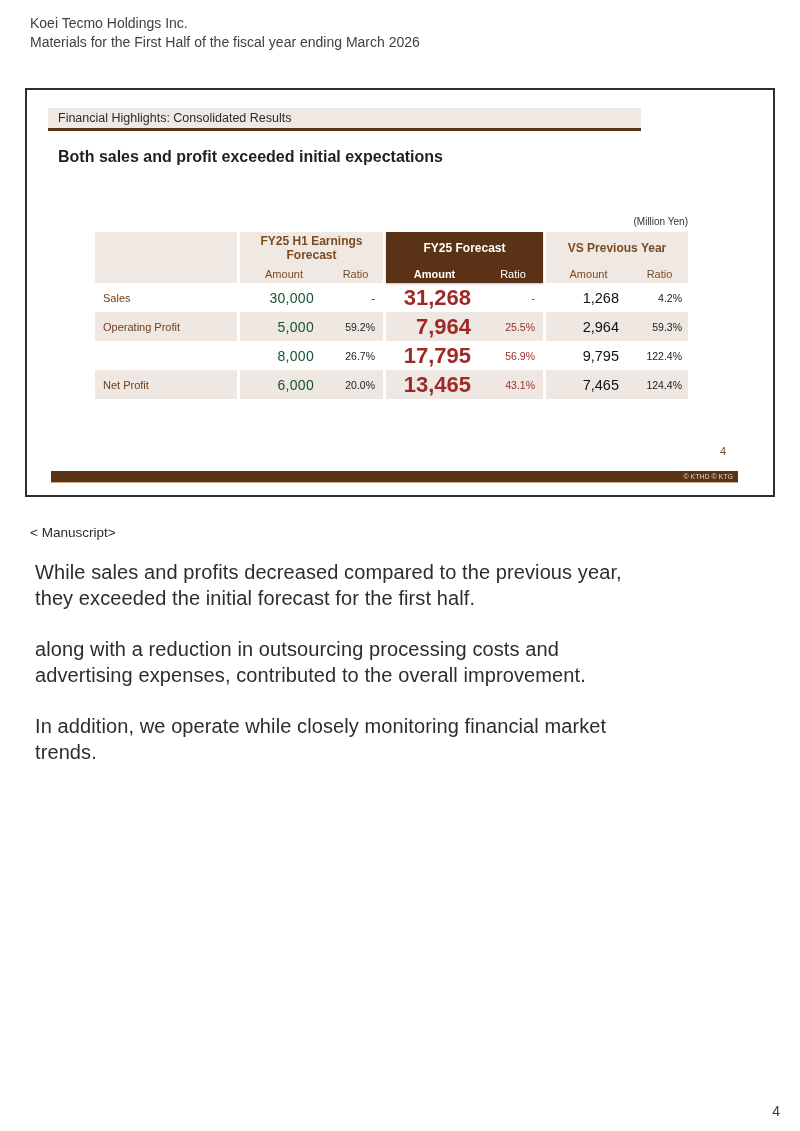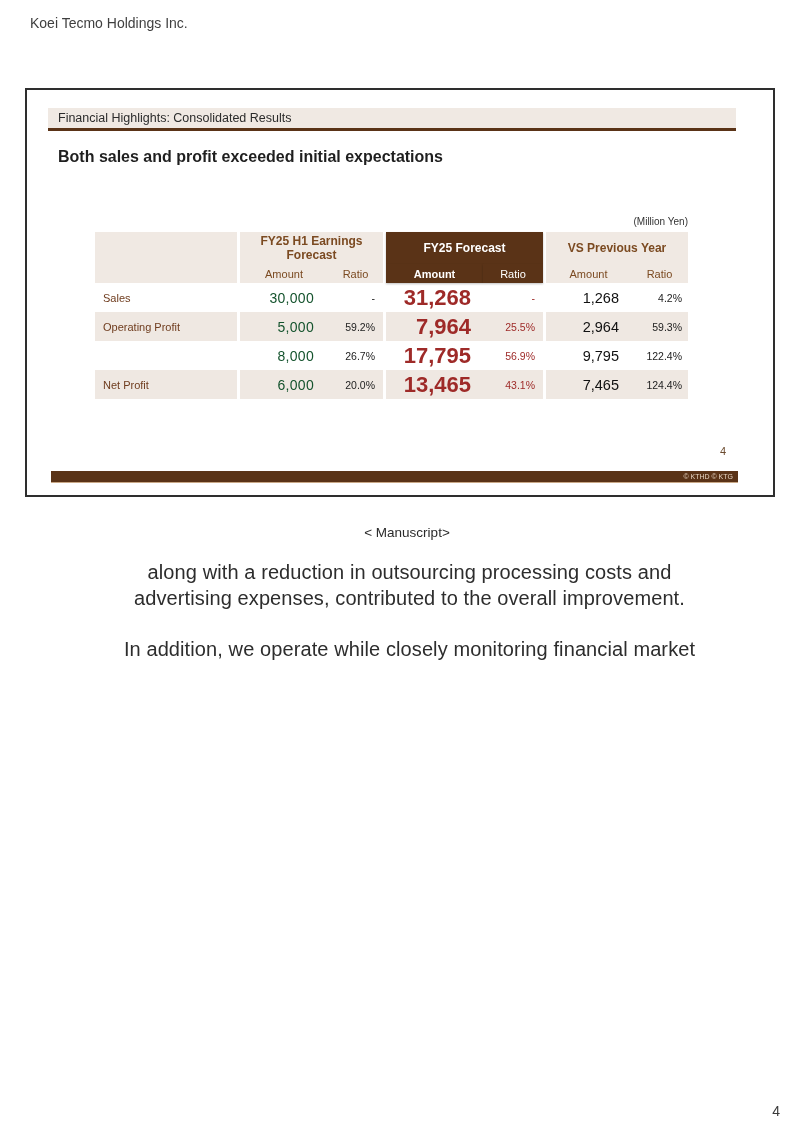--- a/index.html
+++ b/index.html
@@ -12,21 +12,21 @@
     --red:#9e2a28; --label-brown:#6f3c1e;
   }
 
   .doc-header { position:absolute; left:30px; top:14px; font-size:14px; line-height:19px; color:#3f3f3f; }
 
   .slide {
     position:absolute; left:25px; top:88px; width:750px; height:409px;
     border:2px solid #2e2e2e; background:#fff;
   }
   .section-bar {
-    position:absolute; left:21px; top:18px; width:688px; height:23px;
+    position:absolute; left:21px; top:18px; width:593px; height:23px;
     background:var(--beige, #f0e9e3);
     border-bottom:3px solid var(--dark-brown, #5a3317);
     font-size:12.5px; color:#2b2b2b; line-height:20px; padding-left:10px;
   }
   .headline { position:absolute; left:31px; top:58px; font-size:16px; font-weight:bold; color:#1f1f1f; }
   .unit-note { position:absolute; right:85px; top:126px; font-size:10px; color:#333; }
 
   .fin-table {
     position:absolute; left:68px; top:142px;
     display:grid;
@@ -51,31 +51,32 @@
   .r-amt3 { justify-content:flex-end; font-size:14.5px; color:#111; padding-right:12px; }
   .r-rat3 { justify-content:flex-end; font-size:10.5px; color:#222; padding-right:6px; }
 
   .slide-page-num { position:absolute; right:47px; top:355px; font-size:11px; color:#6b4a2e; }
   .footer-bar {
     position:absolute; left:24px; top:381px; width:687px; height:12px;
     background:var(--dark-brown, #5a3317); border-bottom:1px solid #c9a886;
     text-align:right; font-size:7px; line-height:12px; color:#e6d4c2; padding-right:5px;
   }
 
-  .manuscript { position:absolute; left:37px; top:525px; width:740px;text-align:center; }
+  .manuscript { position:absolute; left:30px; top:525px; width:740px; }
   .ms-heading { font-size:13.5px; color:#2b2b2b; margin-bottom:19px; }
   .ms-para { margin-left:5px; margin-bottom:25px; font-size:20px; line-height:26px; color:#2d2d2d; letter-spacing:0.1px; }
 
   .page-num { position:absolute; right:20px; top:1103px; font-size:14px; color:#3a3a3a; }
 </style>
 </head>
 <body style="--dark-brown: #5a3317; --beige: #f0e9e3; --brown-text: #7b4a21; --label-brown: #6f3c1e; --red: #9e2a28;">
 
 <div class="doc-header">
   <div>Koei Tecmo Holdings Inc.</div>
+  <div>Materials for the First Half of the fiscal year ending March 2026</div>
 </div>
 
 <div class="slide">
   <div class="section-bar">
     <span>Financial Highlights: Consolidated Results</span>
   </div>
   <div class="headline">Both sales and profit exceeded initial expectations</div>
   <div class="unit-note">(Million Yen)</div>
 
   <div class="fin-table">
@@ -128,21 +129,26 @@
 
   <div class="slide-page-num">4</div>
   <div class="footer-bar">
     <span>© KTHD © KTG</span>
   </div>
 </div>
 
 <div class="manuscript">
   <div class="ms-heading">&lt; Manuscript&gt;</div>
   <div class="ms-para">
+    <div>While sales and profits decreased compared to the previous year,</div>
+    <div>they exceeded the initial forecast for the first half.</div>
+  </div>
+  <div class="ms-para">
     <div>along with a reduction in outsourcing processing costs and</div>
     <div>advertising expenses, contributed to the overall improvement.</div>
   </div>
   <div class="ms-para">
     <div>In addition, we operate while closely monitoring financial market</div>
+    <div>trends.</div>
   </div>
 </div>
 
 <div class="page-num">4</div>
 
 </body></html>

